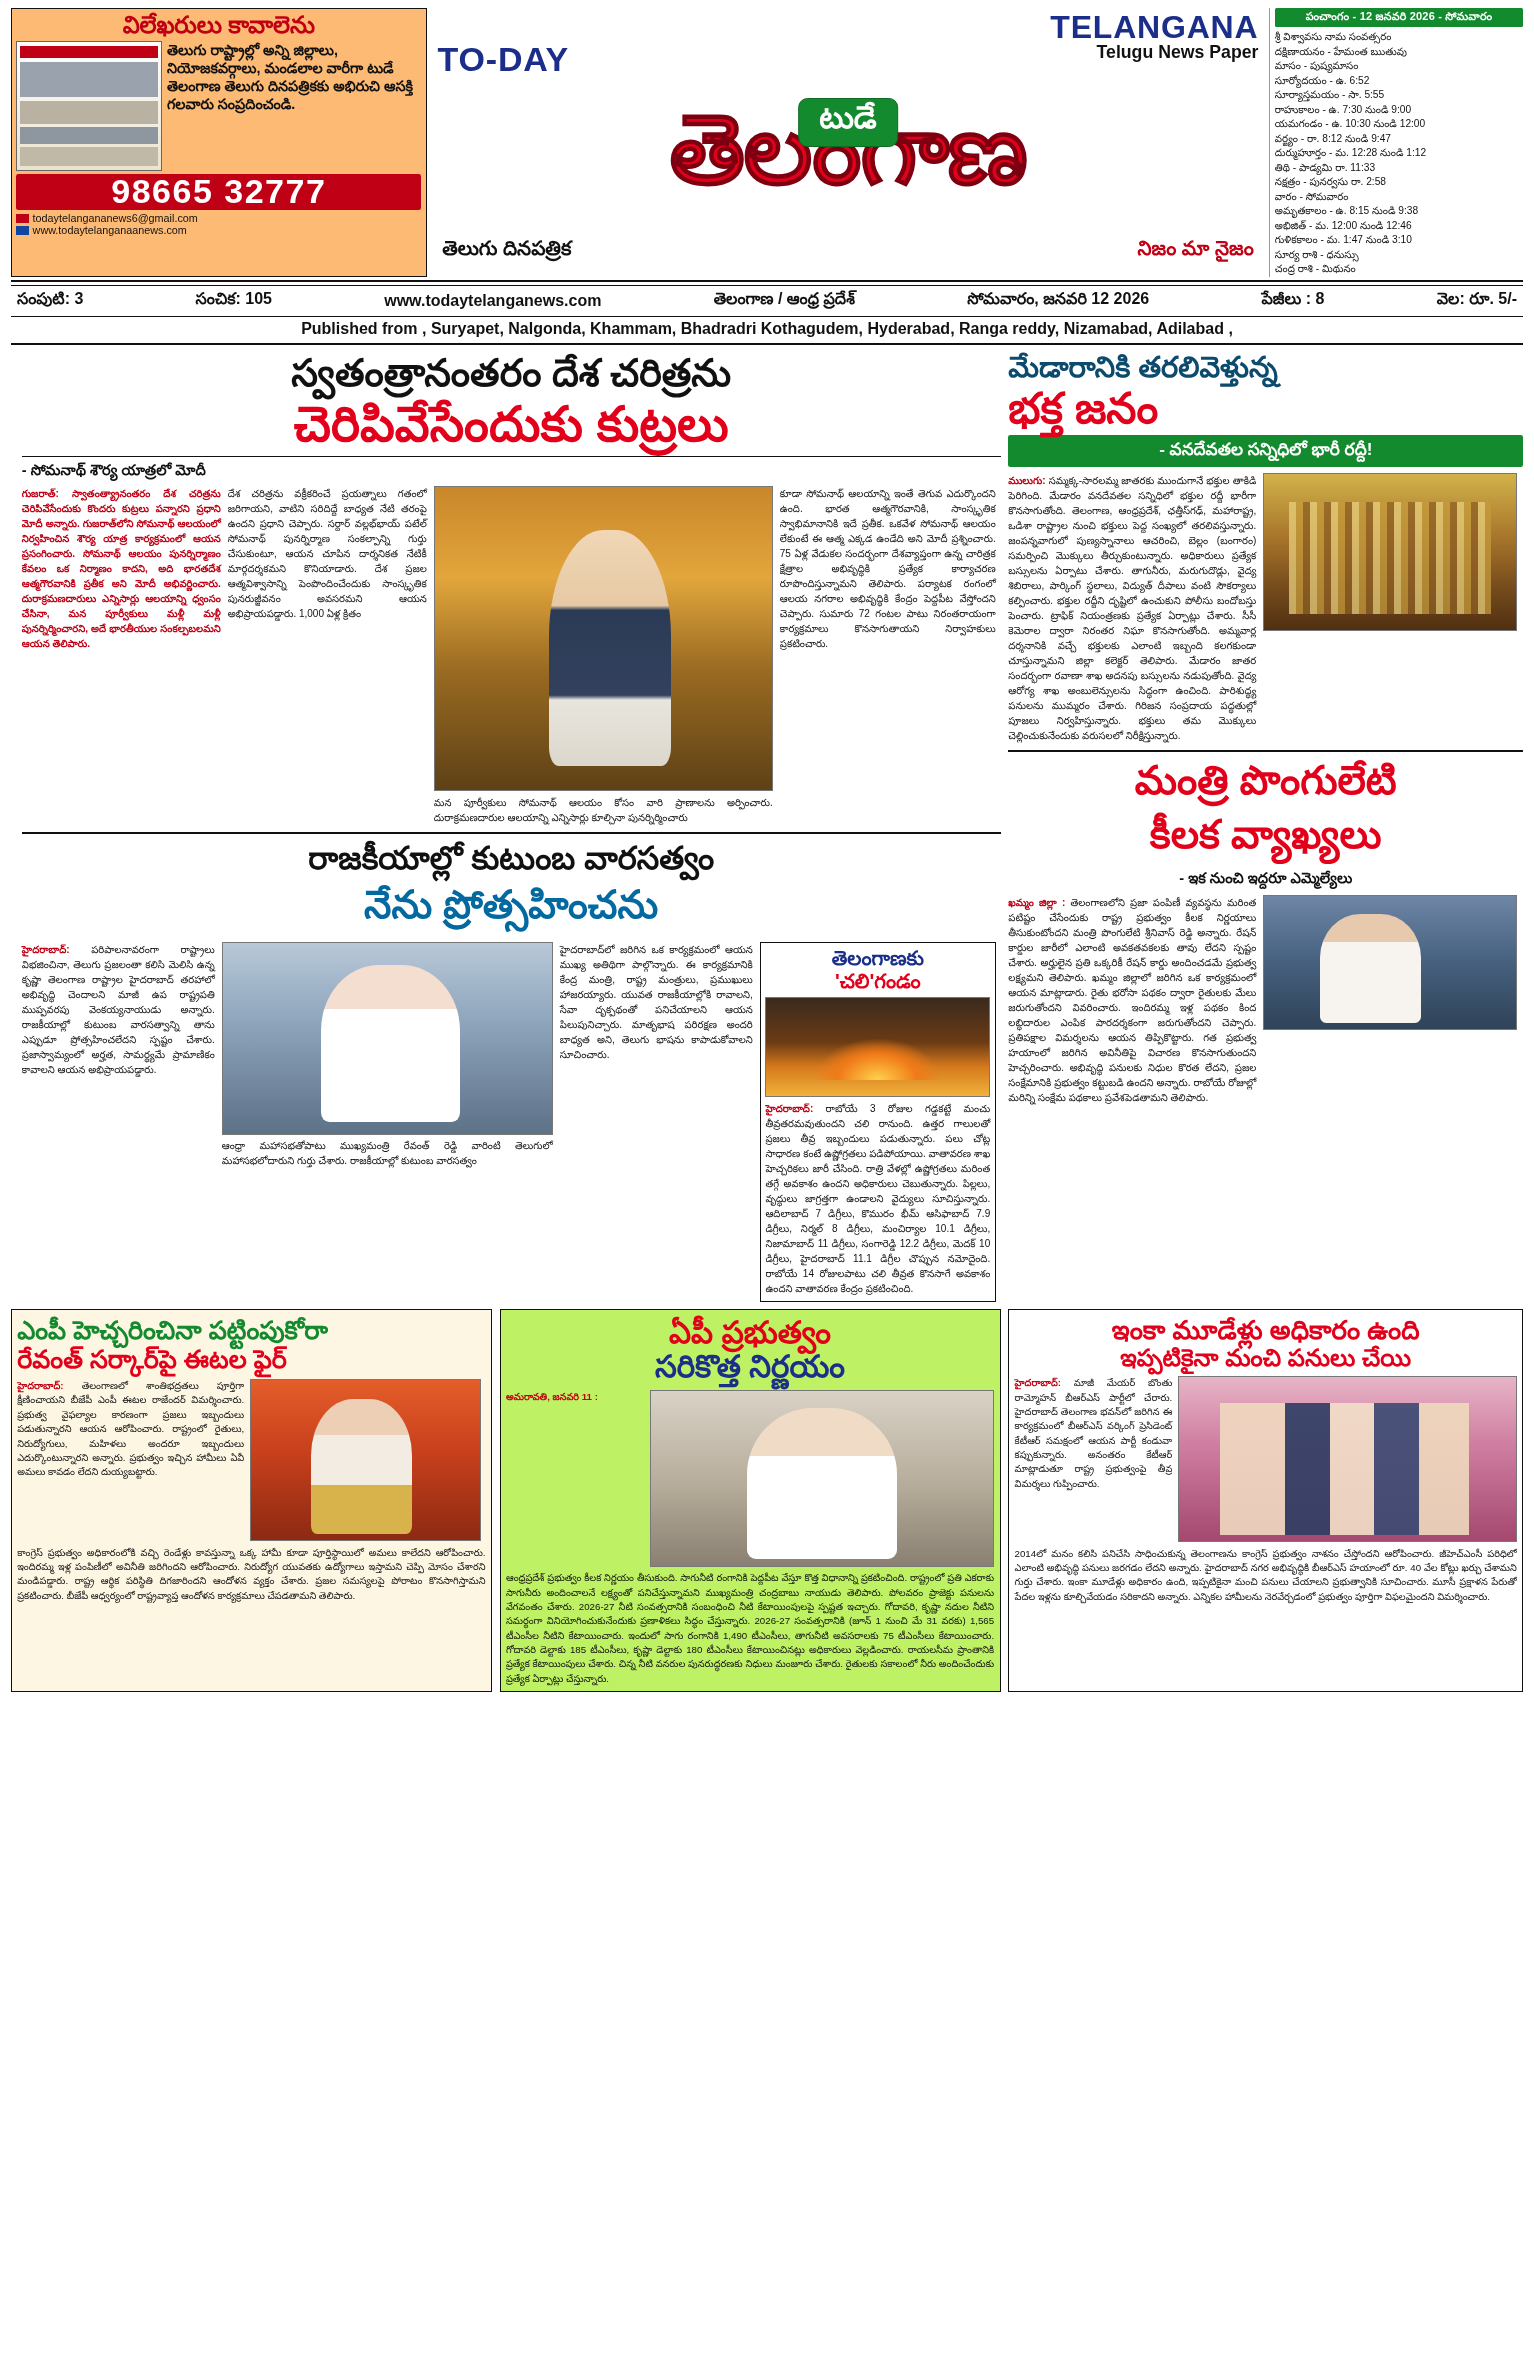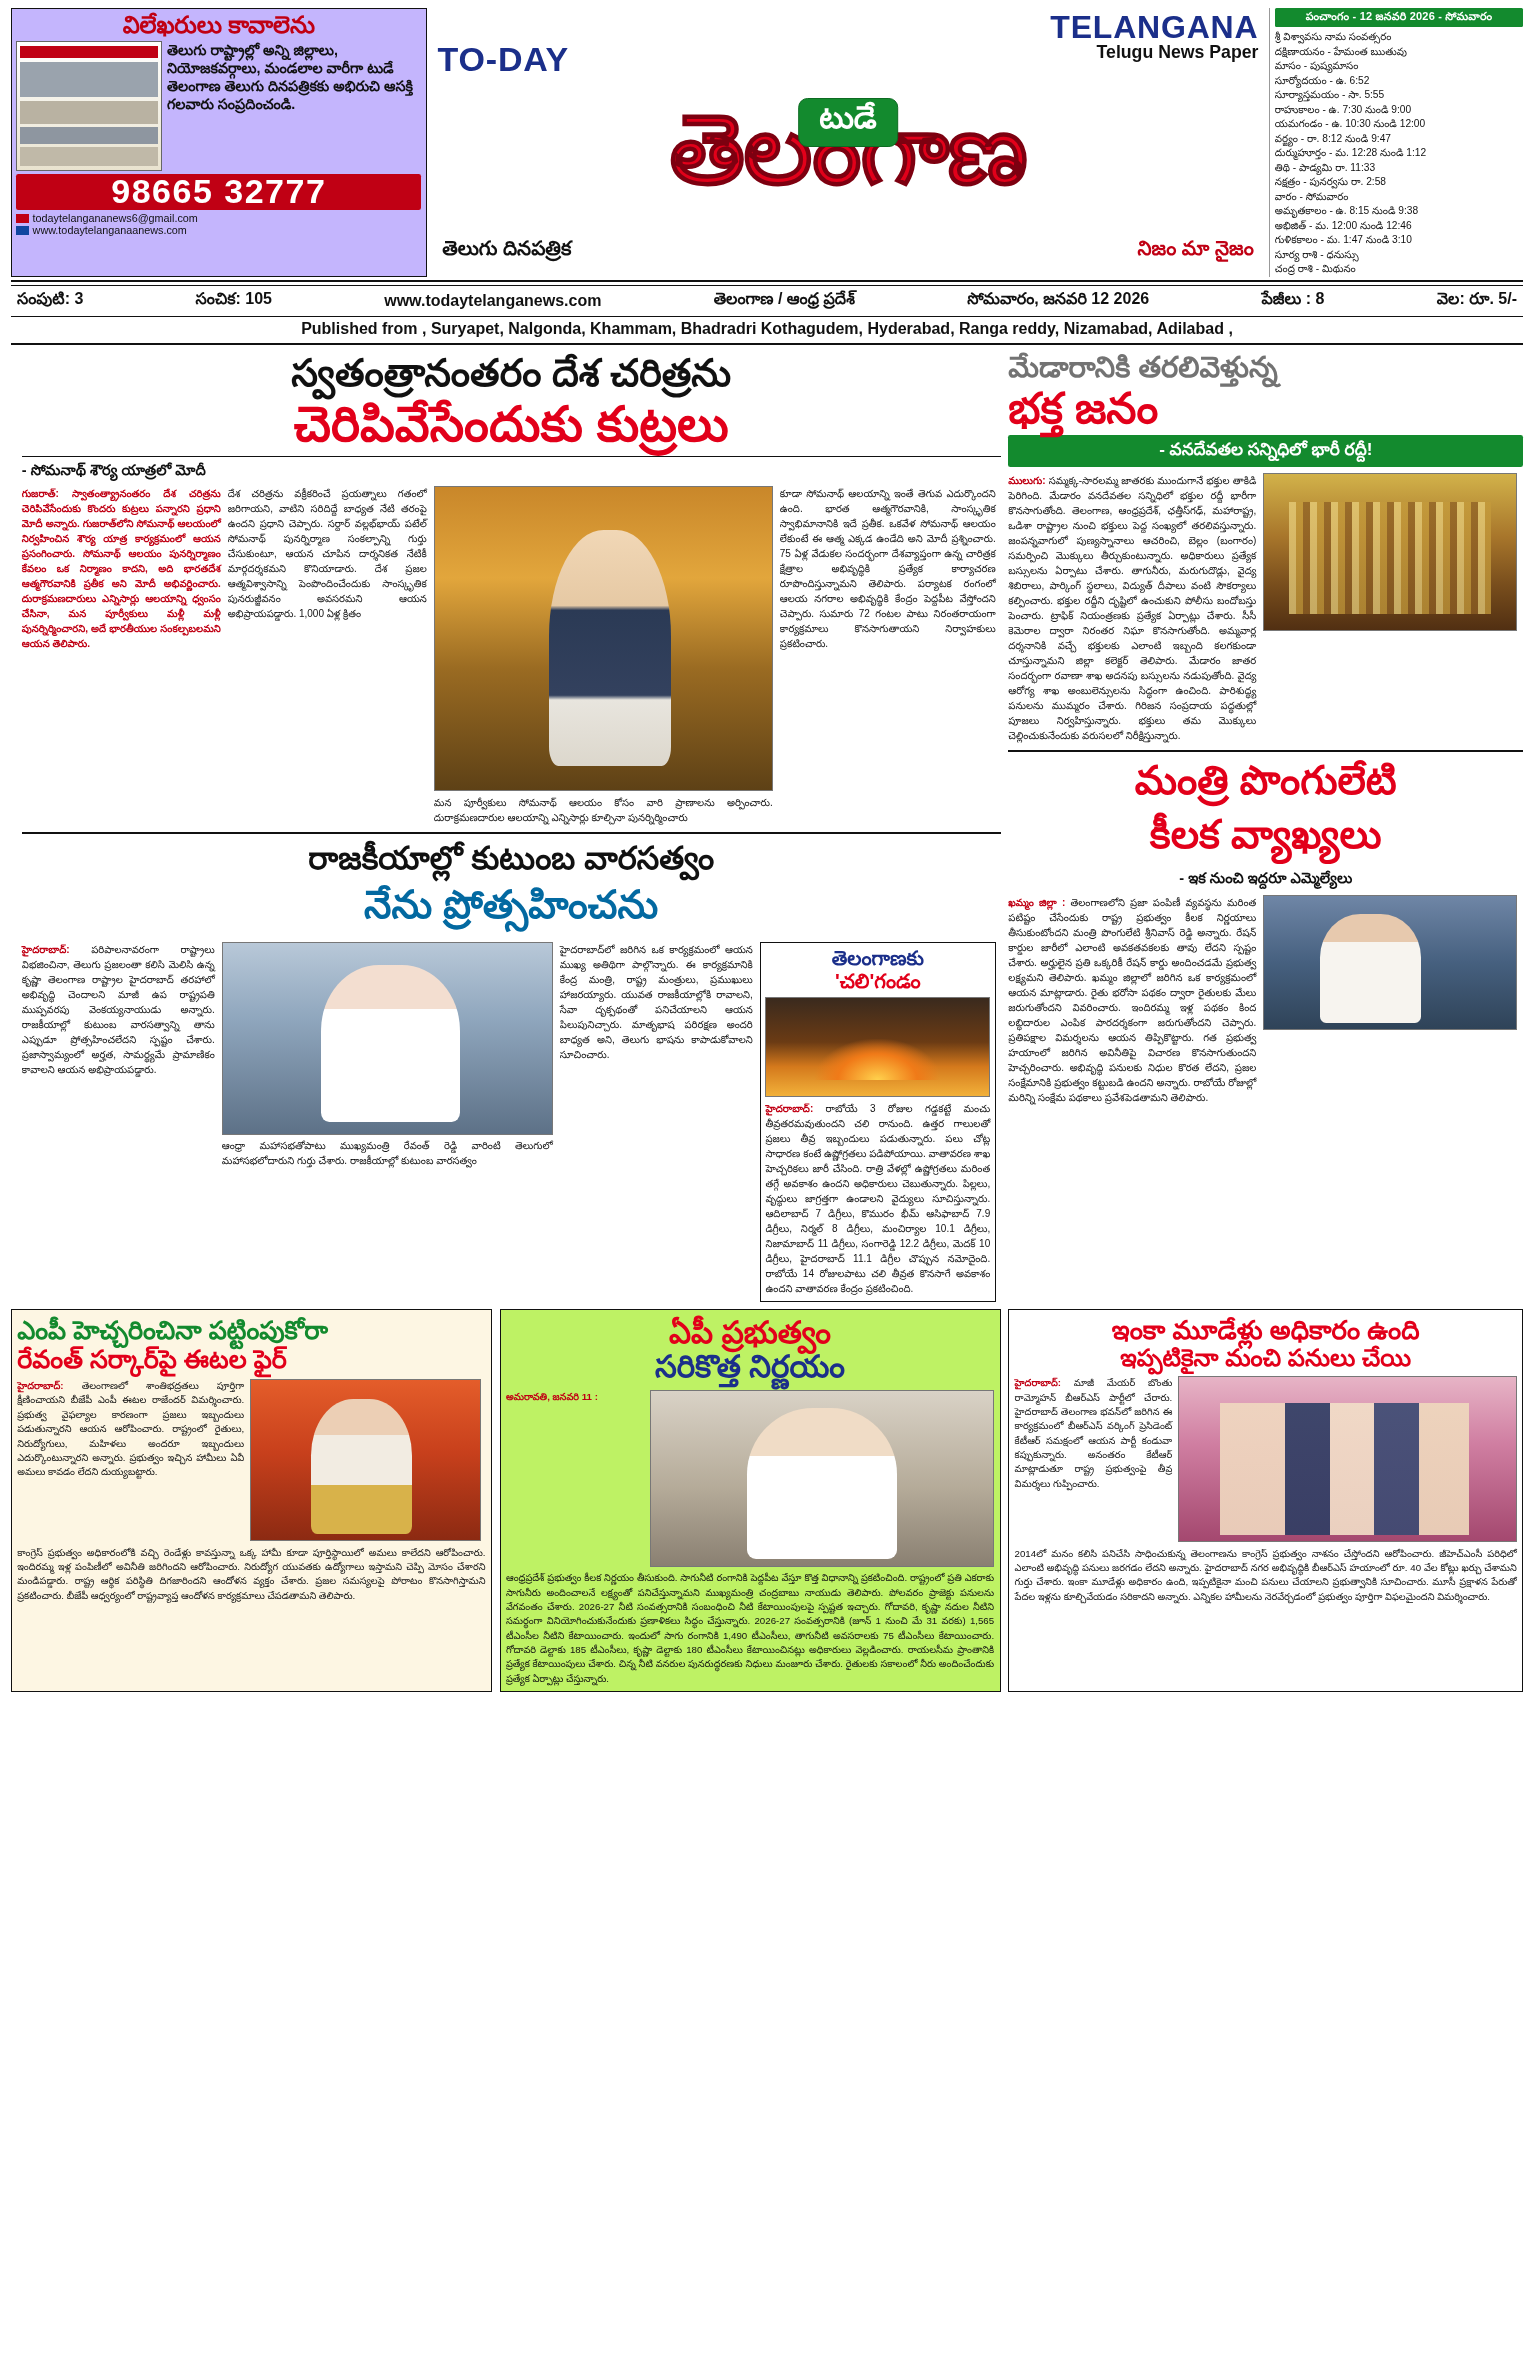--- a/index.html
+++ b/index.html
@@ -22,21 +22,21 @@
   
   .masthead {
     display:flex;
     align-items:stretch;
     border-bottom:2.3px solid #111;
     padding-bottom:3.1px;
   }
   .mh-left {
     width:416px;
     border:1.5px solid #111;
-    background:#c4b5fd;
+    background:#fdba74;
     padding:3.1px 4.6px;
     display:flex;
     flex-direction:column;
   }
   .mh-left-title {
     text-align:center;
     color:#c00014;
     font-size:24px;
     font-weight:bold;
     letter-spacing:-0.2px;
@@ -243,21 +243,21 @@
     background:#138a2e; color:#fff; font-size:17px; font-weight:bold;
     text-align:center; padding:4.6px 3.1px; border-radius:2.3px;
   }
 
   .hr-thick { border-top:2.3px solid #111; margin:7.7px 0 6.2px 0; }
 
   .head-b { text-align:center; }
   .head-b .l1 { font-size:32px; font-weight:bold; color:#111; }
   .head-b .l2 { font-size:39px; font-weight:bold; color:#0369a1; margin-top:-1.5px; }
 
-  .head-c .l1 { font-size:29px; font-weight:bold; color:#737373; line-height:1.12; }
+  .head-c .l1 { font-size:29px; font-weight:bold; color:#0c4a6e; line-height:1.12; }
   .head-c .l2 { font-size:29px; font-weight:bold; color:#e2001a; line-height:1.12; }
 
   .boxed {
     border:1.5px solid #111; padding:4.6px; margin-top:4.6px;
   }
   .tg-chili-title {
     text-align:center; font-size:20px; font-weight:bold; color:#1b2f8a; line-height:1.15;
   }
   .tg-chili-title .red { color:#e2001a; }
 

